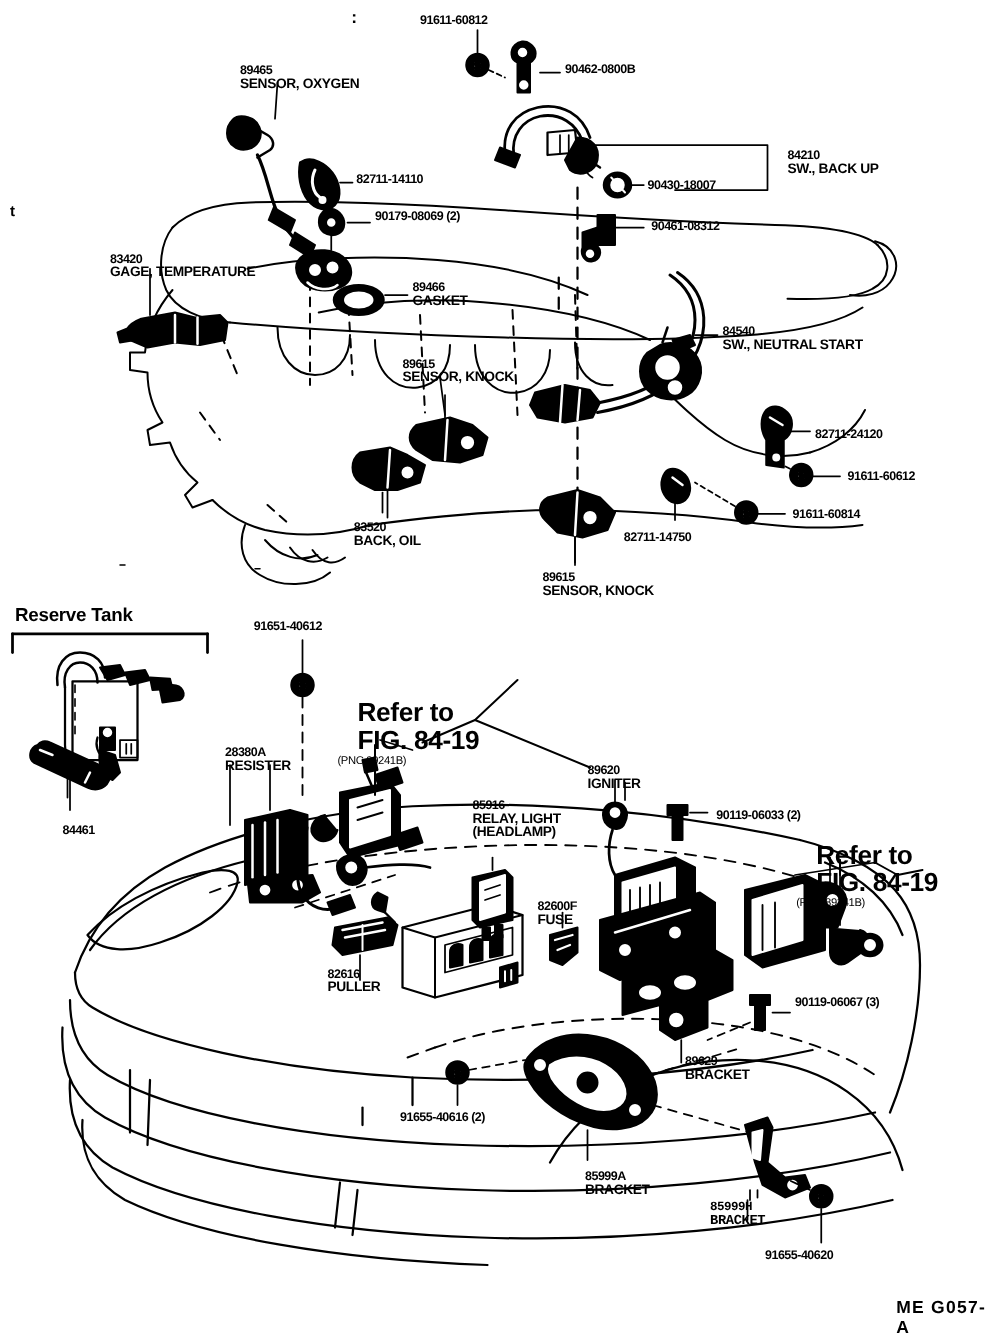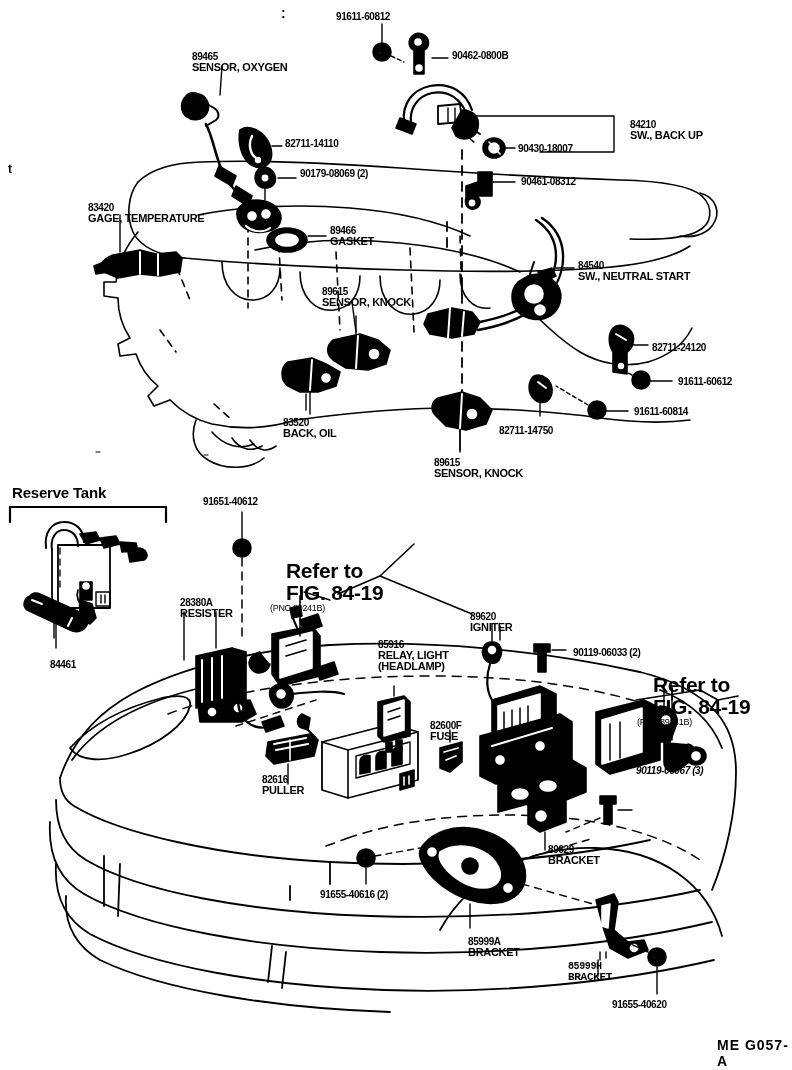--- a/index.html
+++ b/index.html
@@ -668,21 +668,21 @@
   <div class="lbl" style="left:430px;top:721px;">
     <div class="num">82600F</div>
     <div class="desc">FUSE</div>
   </div>
 
   <div class="lbl" style="left:262px;top:775px;">
     <div class="num">82616</div>
     <div class="desc">PULLER</div>
   </div>
 
-  <div class="lbl" style="left:636px;top:766px;font-style:italic;">
+  <div class="lbl" style="left:636px;top:798px;">
     <div class="num">90119-06067 (3)</div>
   </div>
 
   <div class="lbl" style="left:548px;top:845px;">
     <div class="num">89629</div>
     <div class="desc">BRACKET</div>
   </div>
 
   <div class="lbl" style="left:320px;top:890px;">
     <div class="num">91655-40616 (2)</div>

